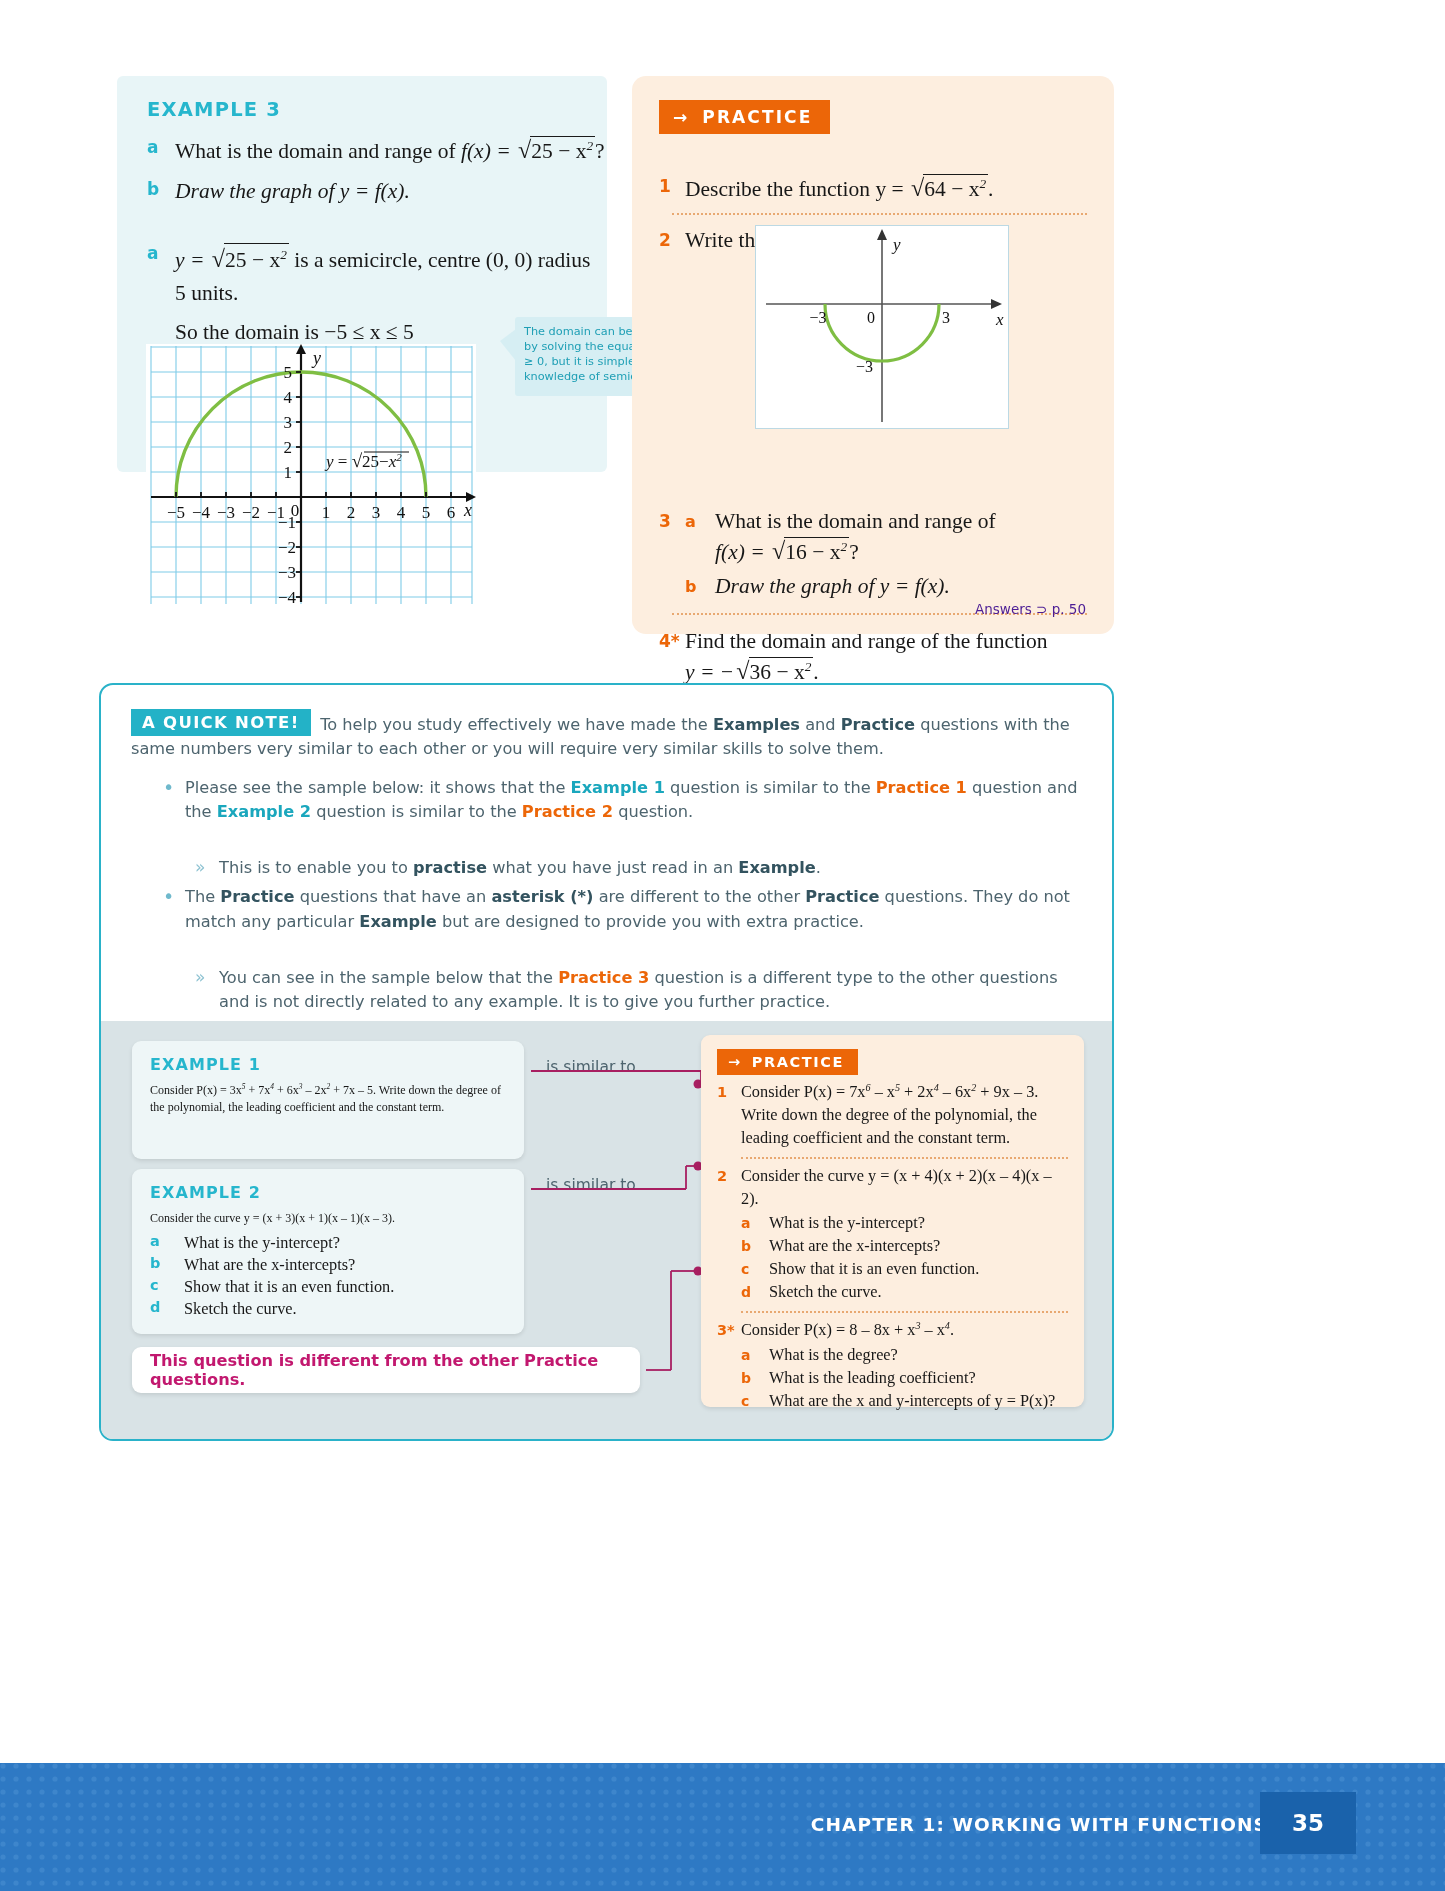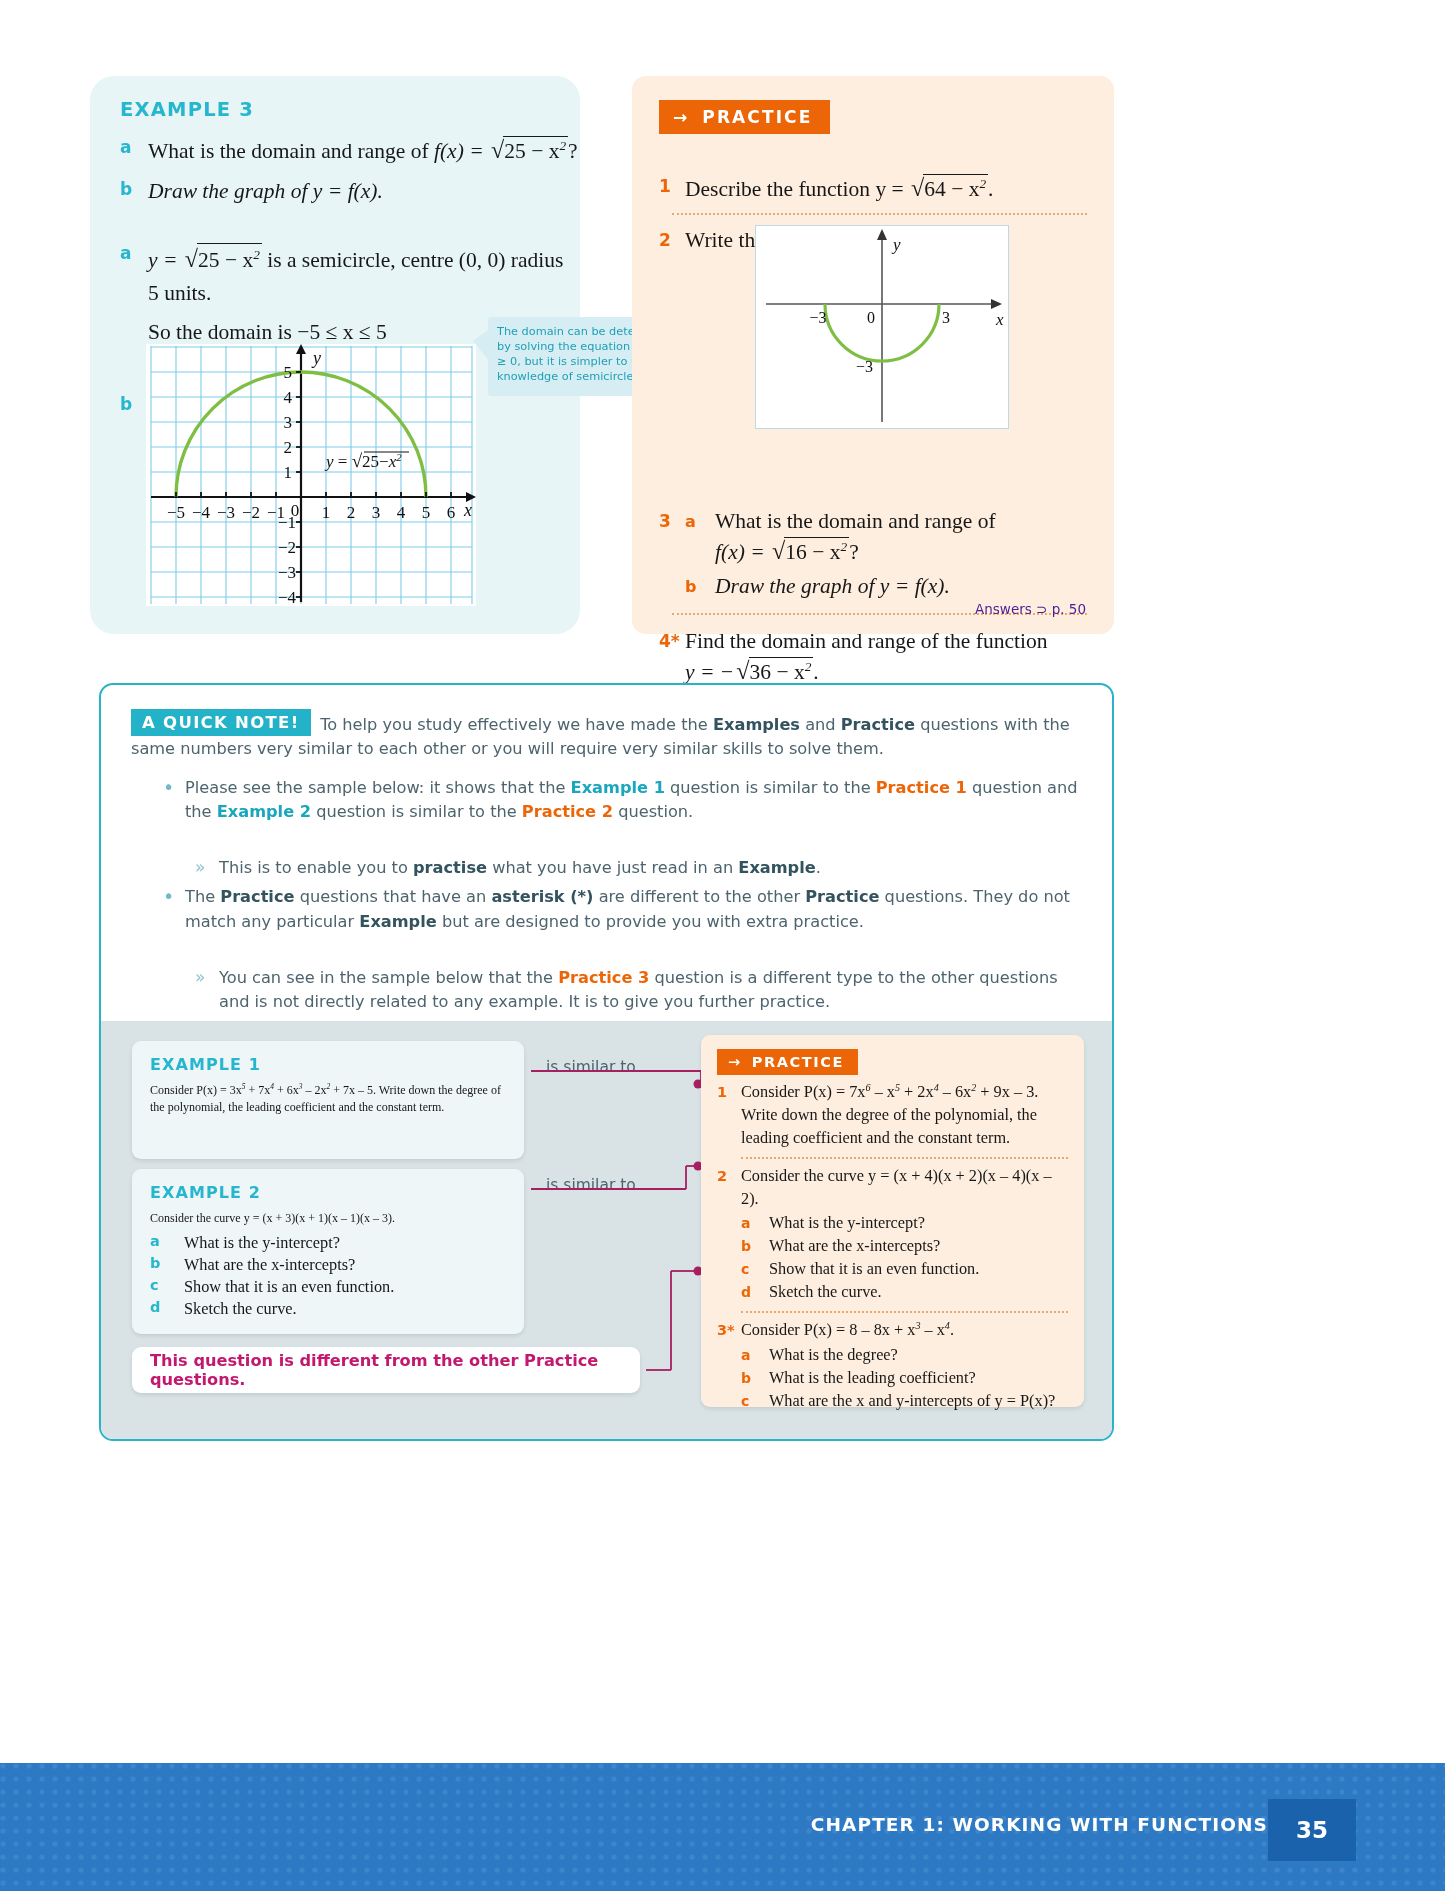--- a/index.html
+++ b/index.html
@@ -11,22 +11,22 @@
   }
   .page { position: relative; width: 1445px; height: 1891px; background:#fff; }
   .mathv { font-family: "Liberation Serif", serif; font-style: italic; }
   sup.pw { font-size: 0.62em; vertical-align: super; font-style: italic; }
   .rad { display: inline-block; position: relative; padding-left: 2px; }
   .radsym { font-family: "Liberation Serif", serif; font-size: 1.12em; }
   .radbody { display: inline-block; border-top: 1.4px solid #1a1a1a; padding: 0 2px 0 1px; margin-left:-1px; }
 
   
   .ex3 {
-    position: absolute; left: 90px; top: 76px; width: 490px; height: 558px;
-    background: #e8f5f7; border-radius: 24px;
+    position: absolute; left: 117px; top: 76px; width: 490px; height: 396px;
+    background: #e8f5f7; border-radius: 6px;
   }
   .ex-head {
     font-family: "DejaVu Sans", sans-serif;
     font-weight: 700; font-size: 19.5px; letter-spacing: 1.2px;
     color: #26b6cd; padding: 22px 0 0 30px;
   }
   .qline { display: flex; margin: 0 0 0 30px; padding-top: 10px; }
   .qlab {
     font-family: "DejaVu Sans", sans-serif; font-weight: 700;
     color: #26b6cd; font-size: 17px; width: 28px; flex: 0 0 28px;
@@ -181,23 +181,23 @@
     background: #2e79c4;
     padding-left: 32px;
   }
   .footer-dots { position:absolute; inset:0; opacity:0.5; }
   .footer-label {
     position: absolute; right: 177px; top: 51px;
     font-family: "DejaVu Sans", sans-serif; font-weight: 700;
     color: #fff; font-size: 18.5px; letter-spacing: 1.1px;
   }
   .pagenum-box {
-    position: absolute; right: 89px; top: 29px; width: 88px; height: 62px;
+    position: absolute; right: 89px; top: 29px; width: 96px; height: 62px;
     background: #1a62ab; display:flex; align-items:center; justify-content:center;
-    color:#fff; font-family:"DejaVu Sans",sans-serif; font-weight:700; font-size: 23px; margin-top: 7px;
+    color:#fff; font-family:"DejaVu Sans",sans-serif; font-weight:700; font-size: 23px;
   }
 </style>
 </head>
 <body>
 
 <div class="page">
 
   <div class="ex3">
     <div class="ex-head">EXAMPLE 3</div>
 

